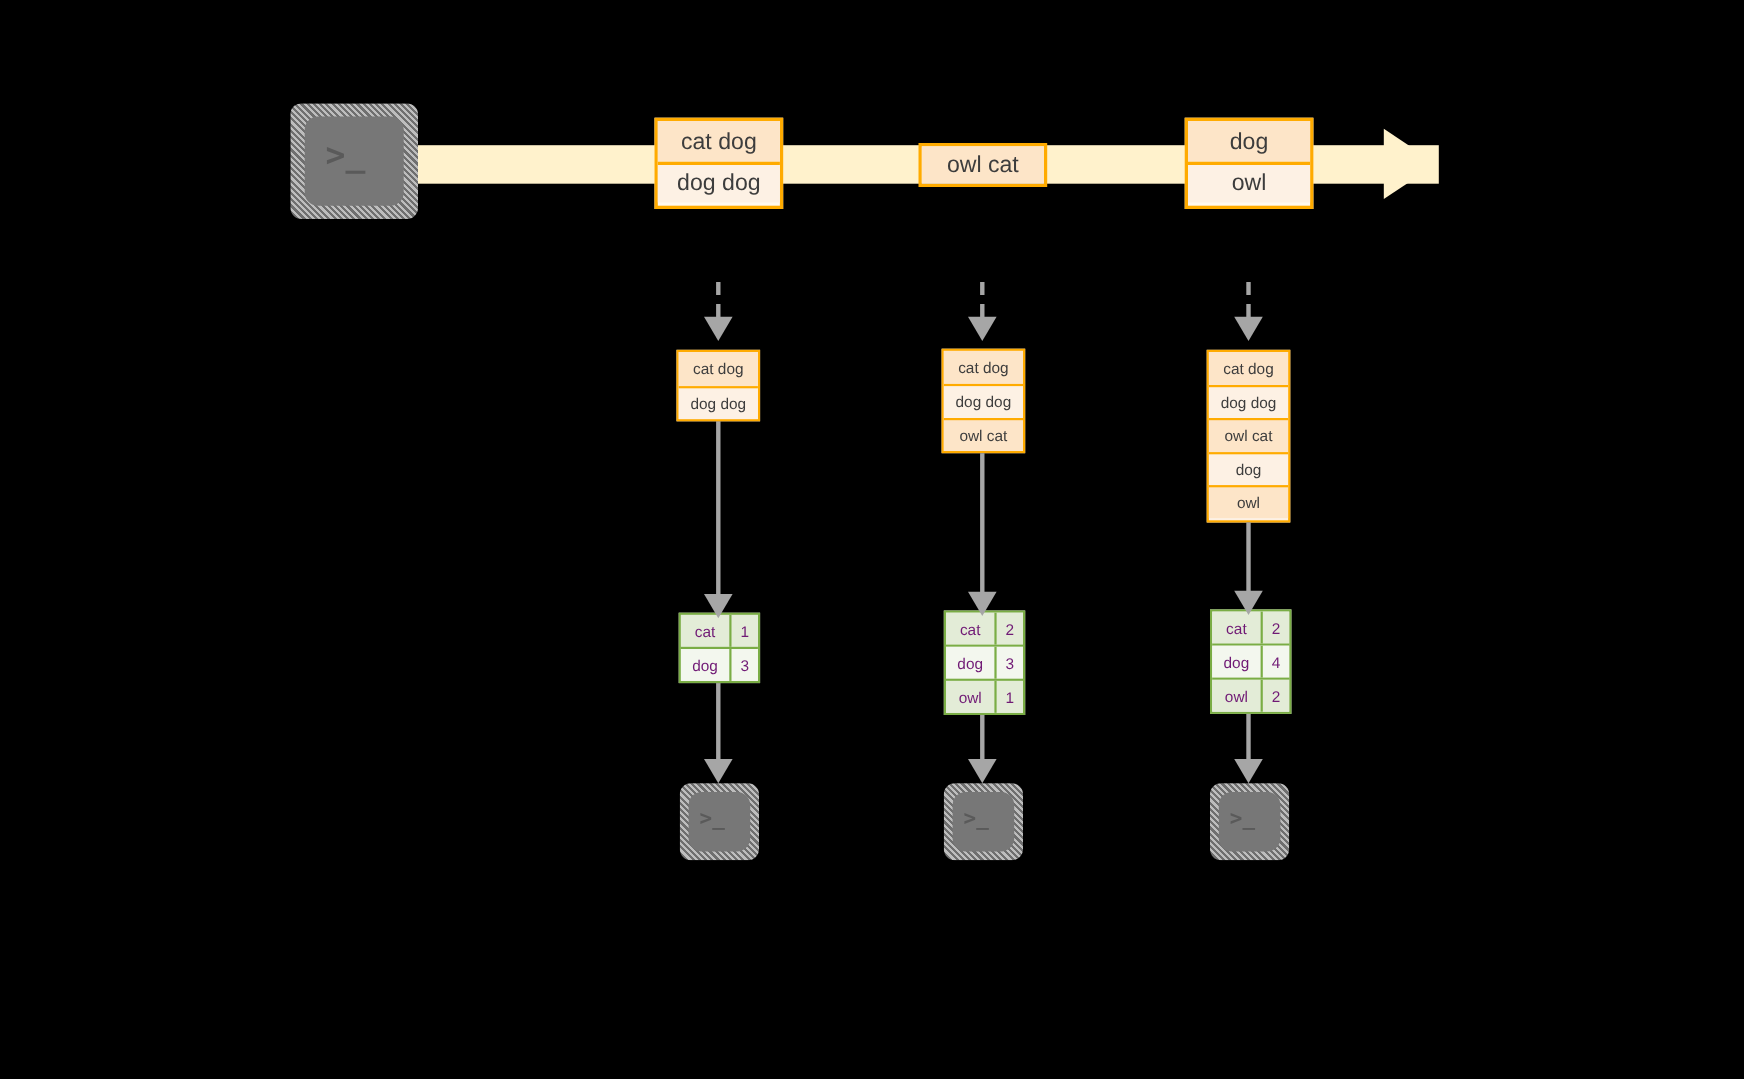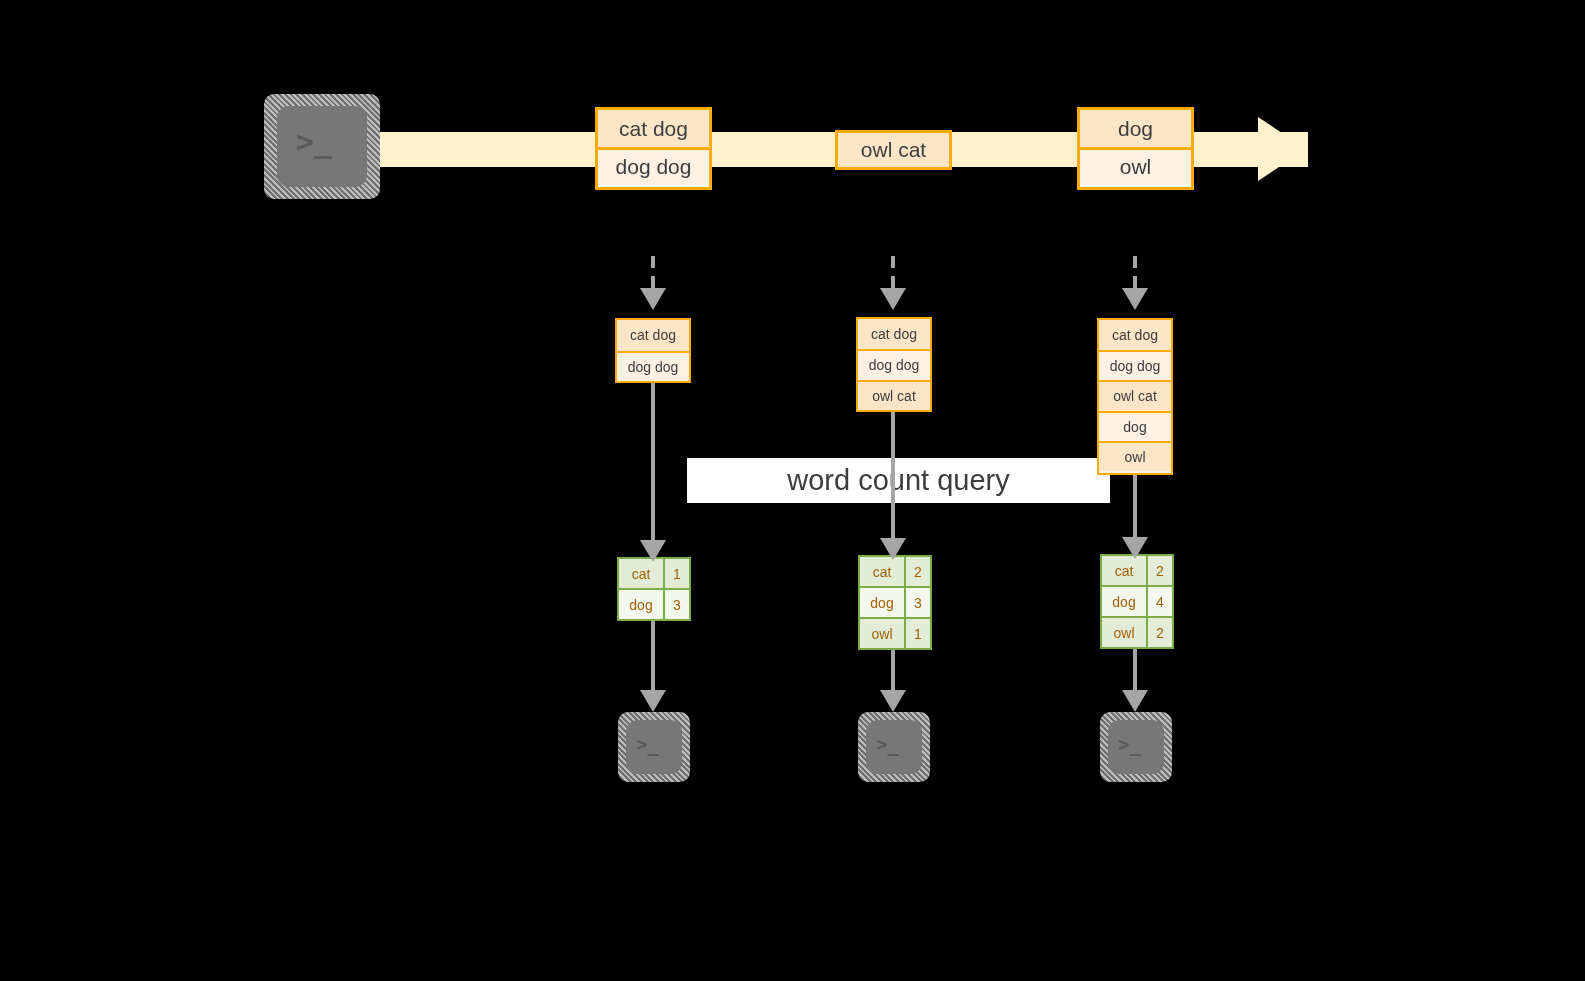--- a/index.html
+++ b/index.html
@@ -111,21 +111,21 @@
     box-sizing: border-box;
     display: flex;
     flex: 1 1 auto;
   }
   .restable .row + .row { border-top: 2px solid #7aad45; }
   .restable .cell {
     box-sizing: border-box;
     display: flex;
     align-items: center;
     justify-content: center;
-    color: #a16207;
+    color: #701a75;
     white-space: nowrap;
     text-align: right;
   }
   .restable .cell.key { flex: 0 0 auto; }
   .restable .cell.val { flex: 1 1 auto; border-left: 2px solid #7aad45; }
   .restable .row.dark .cell  { background: #e3ecd7; }
   .restable .row.light .cell { background: #f3f7ee; }
 
   
   .vline {
@@ -223,21 +223,20 @@
 
   <div class="vline" style="left:651px; top:383px; height:168px; z-index:3;"></div>
   <div class="vhead" style="left:640px; top:540px; z-index:7;"></div>
 
   <div class="vline" style="left:891px; top:412px; height:139px; z-index:7;"></div>
   <div class="vhead" style="left:880px; top:538px; z-index:7;"></div>
 
   <div class="vline" style="left:1133px; top:475px; height:77px; z-index:7;"></div>
   <div class="vhead" style="left:1122px; top:537px; z-index:7;"></div>
 
-  <div class="label-band" style="left:687px; top:458px; width:423px; height:45px; font-size:29px;">word count query</div>
 
   <div class="restable" style="left:617px; top:557px; width:74px; height:64px;">
     <div class="row dark">
       <div class="cell key" style="width:44px; font-size:14px;">cat</div>
       <div class="cell val" style="font-size:14px;">1</div>
     </div>
     <div class="row light">
       <div class="cell key" style="width:44px; font-size:14px;">dog</div>
       <div class="cell val" style="font-size:14px;">3</div>
     </div>

